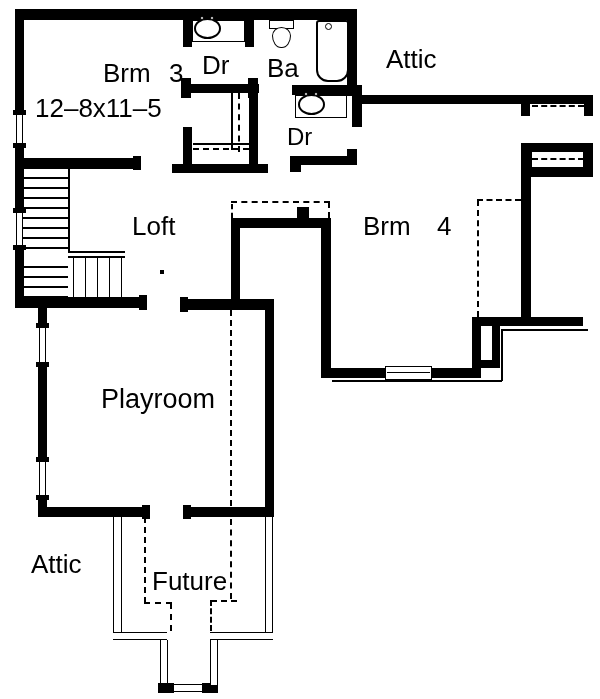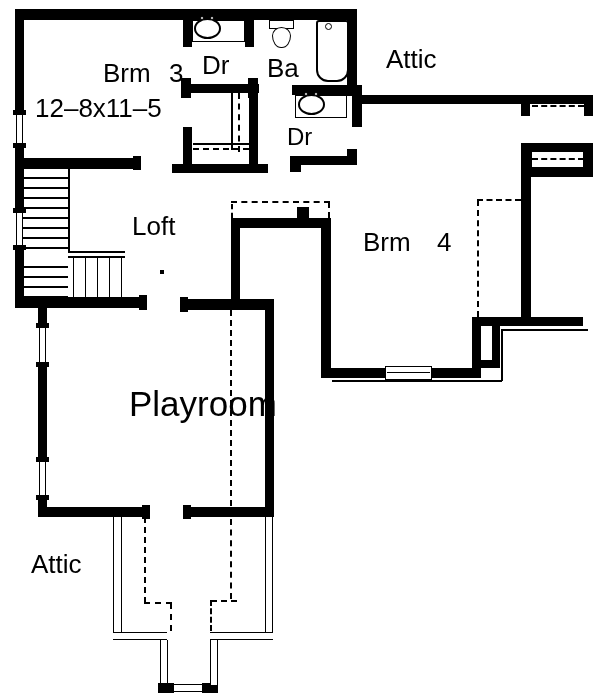--- a/index.html
+++ b/index.html
@@ -10,22 +10,22 @@
   .t{background:#000;}                                   
   .box{border:1.5px solid #000;background:#fff;}
   .dv{border-left:2px dashed #000;}
   .dh{border-top:2px dashed #000;}
   .pv{border-left:1.5px solid #000;border-right:1.5px solid #000;background:#fff;}
   .ph{border-top:1.5px solid #000;border-bottom:1.5px solid #000;background:#fff;}
   .winv{background:#fff;border-left:1.5px solid #000;border-right:1.5px solid #000;}
   .ell{border:2px solid #000;border-radius:50%;background:#fff;}
   .lbl{font-size:26px;line-height:1;white-space:nowrap;}
   .ws1{word-spacing:11px;margin-left:46px;}
-  .ws2{word-spacing:19px;margin-top:16px;}
-  .big{font-size:35px;margin-left:28px;}
+  .ws2{word-spacing:19px;}
+  .big{font-size:27px;}
   .sm{font-size:24px;}
   .treads-h{background:repeating-linear-gradient(to bottom,transparent 0,transparent 8.5px,#000 8.5px,#000 10px);}
   .treads-v{background:repeating-linear-gradient(to right,#000 0,#000 1.5px,transparent 1.5px,transparent 12px);}
   .rail{border-top:2.5px solid #000;border-bottom:2.5px solid #000;}
 </style>
 </head>
 <body>
 
 <div id="plan">
 
@@ -161,14 +161,15 @@
   <div class="lbl ws1" style="left:57px;top:60px;">Brm 3</div>
   <div class="lbl" style="left:35px;top:95px;">12–8x11–5</div>
   <div class="lbl" style="left:202px;top:52px;">Dr</div>
   <div class="lbl" style="left:267px;top:55px;">Ba</div>
   <div class="lbl" style="left:386px;top:46px;">Attic</div>
   <div class="lbl sm" style="left:287px;top:125px;">Dr</div>
   <div class="lbl" style="left:132px;top:213px;">Loft</div>
   <div class="lbl ws2" style="left:363px;top:213px;">Brm 4</div>
   <div class="lbl big" style="left:101px;top:386px;">Playroom</div>
   <div class="lbl" style="left:31px;top:551px;">Attic</div>
+  <div class="lbl" style="left:152px;top:568px;">Future</div>
 
 </div>
 
 </body></html>

